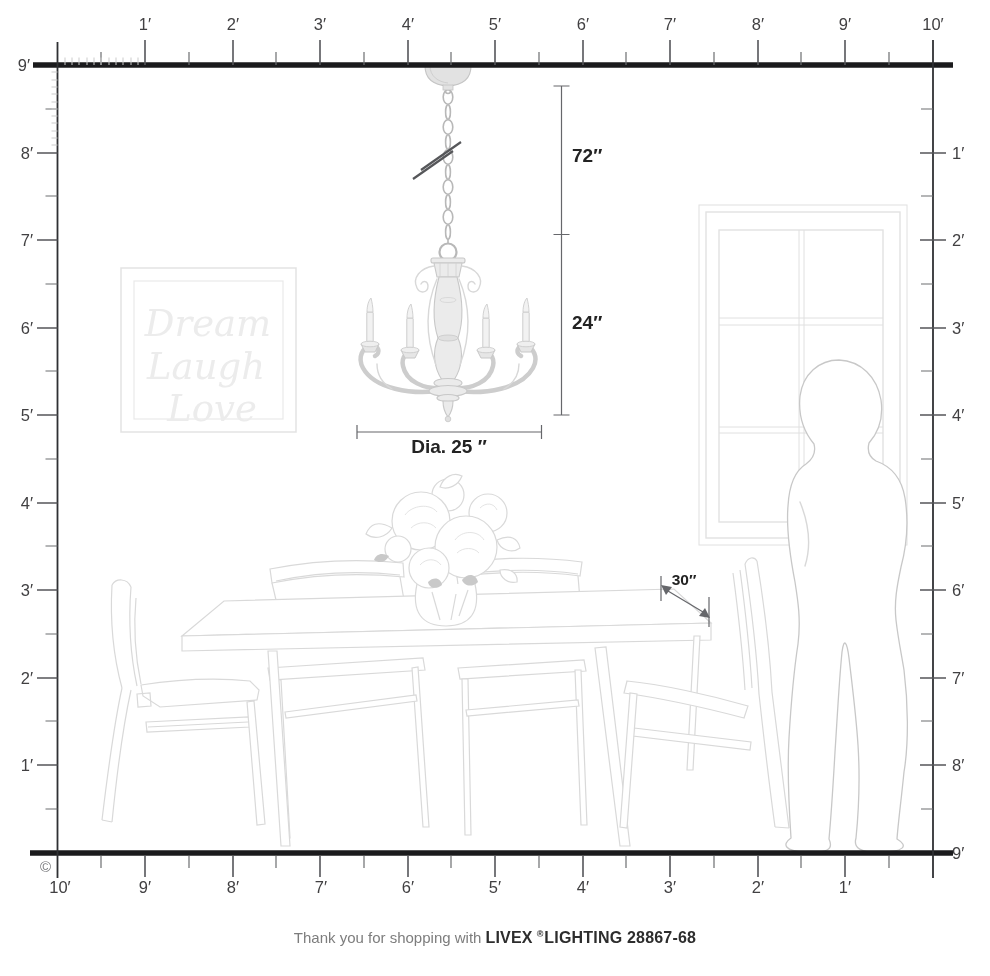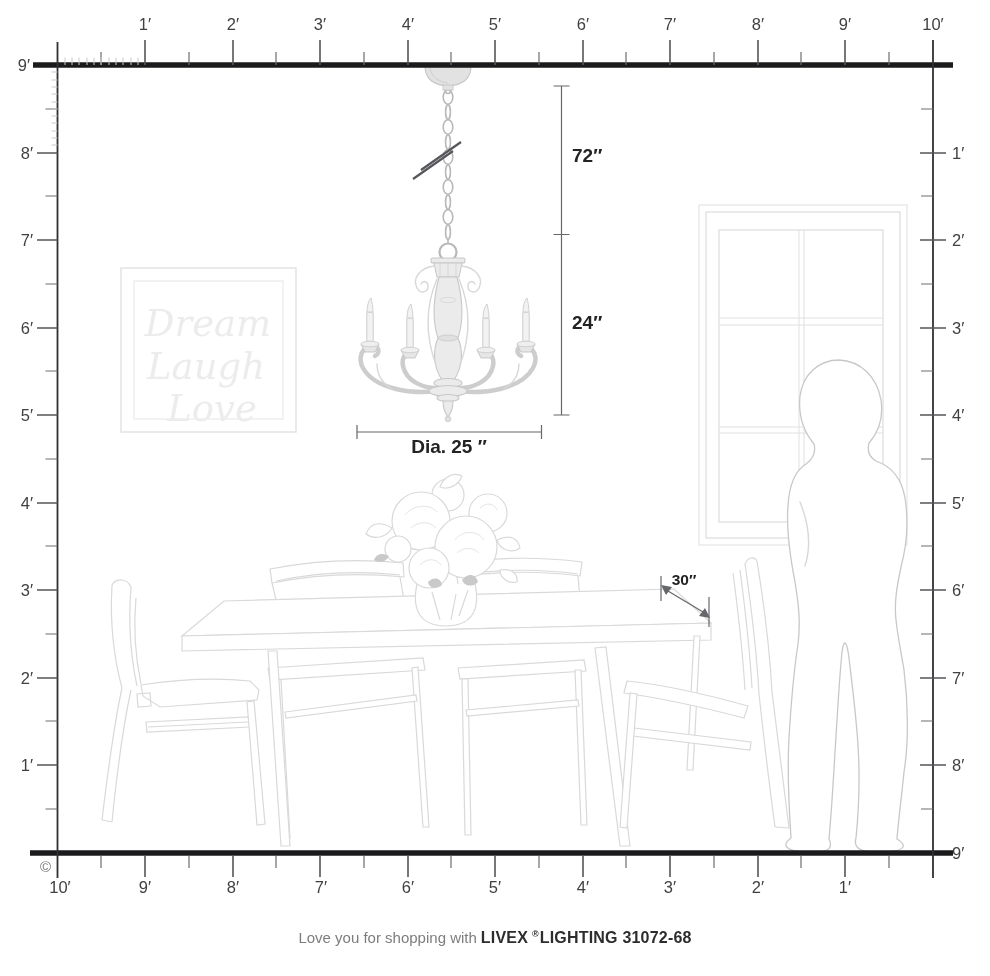--- a/index.html
+++ b/index.html
@@ -302,16 +302,16 @@
     <g>
       <path class="dim" d="M661,576V601 M709,597V627 M668,591L703,612"></path>
       <path class="dimfill" d="M661,585 L672,587 L666,595 Z"></path>
       <path class="dimfill" d="M710,618 L699,616 L705,608 Z"></path>
     </g>
     <text class="dlabel-s" x="684" y="585" text-anchor="middle">30″</text>
   </g>
 </svg>
 
 <div class="footer">
-  <span class="gap">Love you for shopping with</span><span class="brand">LIVEX</span><sup>®</sup><span class="brand">LIGHTING 31072-68</span>
+  <span class="gap">Thank you for shopping with</span><span class="brand">LIVEX</span><sup>®</sup><span class="brand">LIGHTING 28867-68</span>
 </div>
 
 </div>
 
 </body></html>

